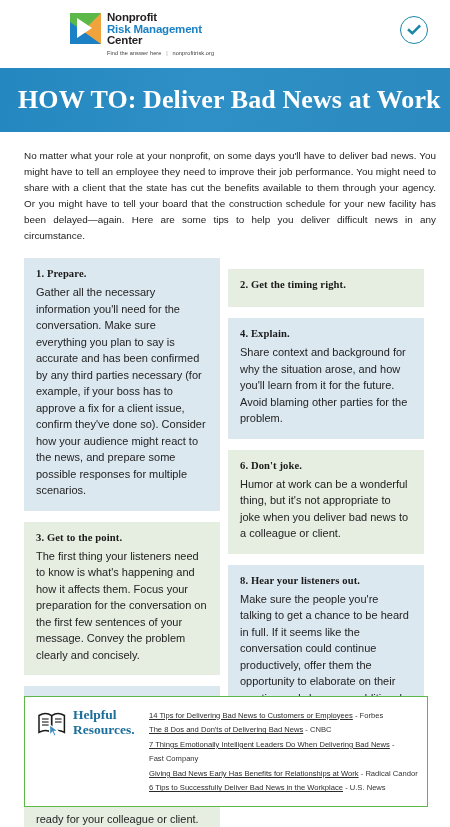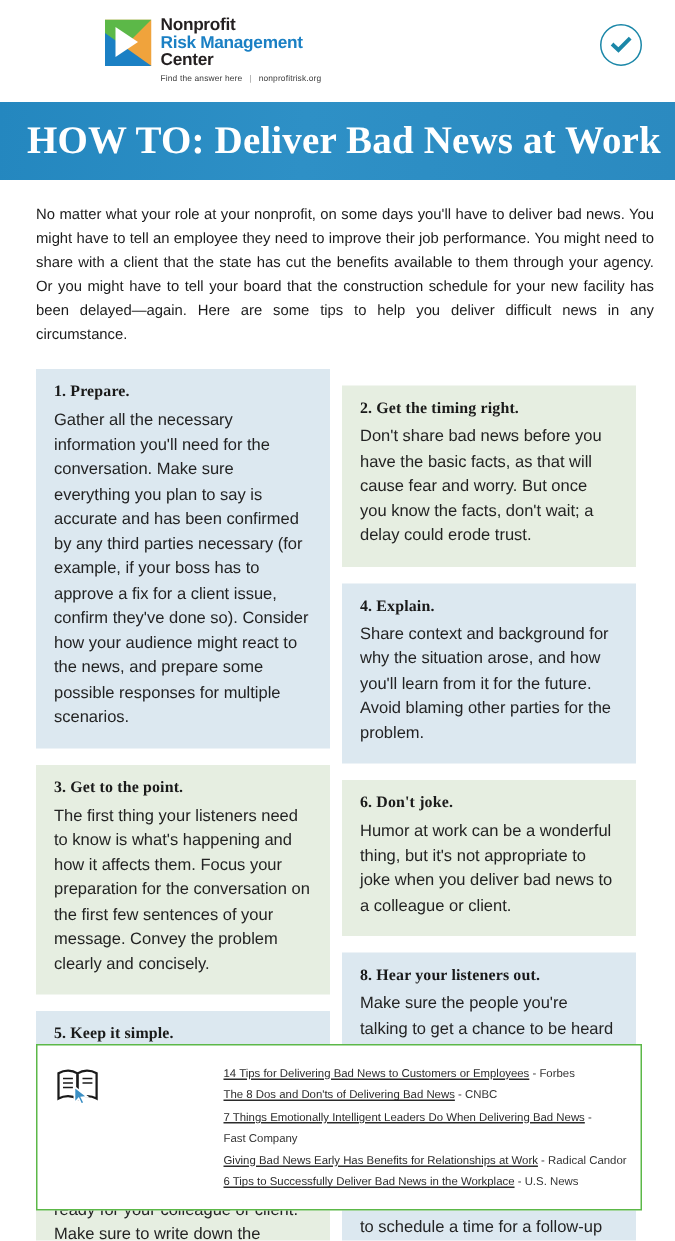--- a/index.html
+++ b/index.html
@@ -47,21 +47,21 @@
 
   .badge {
     position:absolute; right:22px; top:16px;
     width:28px; height:28px; border-radius:50%;
     border:1.6px solid #1b87a8; display:flex; align-items:center; justify-content:center;
   }
   .badge svg { display:block; }
 
   
   .title-band {
-    height:52px;
+    height:64px;
     background:linear-gradient(95deg,#2487bf 0%,#2e90c6 45%,#2b8ac0 100%);
     display:flex; align-items:center;
     padding-left:18px;
   }
   .title-band h1 {
     font-family:"Liberation Serif", serif;
     color:#ffffff; font-size:26px; font-weight:bold; letter-spacing:0.1px;
   }
 
   
@@ -172,21 +172,20 @@
           <h3>7. Offer solutions.</h3>
           <p>Have a few alternative solutions ready for your colleague or client. Make sure to write down the options in advance, so you can help them find a solution even if the conversation gets heated.</p>
         </div>
 
       </div>
 
       <div class="col col-right">
 
         <div class="card green">
           <h3>2. Get the timing right.</h3>
-          <p>Don't share bad news before you have the basic facts, as that will cause fear and worry. But once you know the facts, don't wait; a delay could erode trust.</p>
         </div>
 
         <div class="card blue">
           <h3>4. Explain.</h3>
           <p>Share context and background for why the situation arose, and how you'll learn from it for the future. Avoid blaming other parties for the problem.</p>
         </div>
 
         <div class="card green">
           <h3>6. Don't joke.</h3>
           <p>Humor at work can be a wonderful thing, but it's not appropriate to joke when you deliver bad news to a colleague or client.</p>
@@ -208,20 +207,24 @@
           <path d="M2 4.5 C6 2.2 11 2.2 14.6 4.6 L14.6 21.6 C11 19.2 6 19.2 2 21.4 Z" fill="#ffffff" stroke="#1a1a1a" stroke-width="1.5"></path>
           <path d="M27.4 4.5 C23.4 2.2 18.4 2.2 14.8 4.6 L14.8 21.6 C18.4 19.2 23.4 19.2 27.4 21.4 Z" fill="#ffffff" stroke="#1a1a1a" stroke-width="1.5"></path>
           <line x1="5" y1="8" x2="11.6" y2="8" stroke="#1a1a1a" stroke-width="1.1"></line>
           <line x1="5" y1="11" x2="11.6" y2="11" stroke="#1a1a1a" stroke-width="1.1"></line>
           <line x1="5" y1="14" x2="11.6" y2="14" stroke="#1a1a1a" stroke-width="1.1"></line>
           <line x1="18" y1="8" x2="24.6" y2="8" stroke="#1a1a1a" stroke-width="1.1"></line>
           <line x1="18" y1="11" x2="24.6" y2="11" stroke="#1a1a1a" stroke-width="1.1"></line>
           <path d="M12.6 13.6 L12.6 24.4 L15.4 21.4 L17.2 25.2 L19.2 24.2 L17.4 20.6 L21.2 20.2 Z" fill="#3b8fc4" stroke="#ffffff" stroke-width="1.2"></path>
         </svg>
       </div>
+      <div class="res-heading">
+        <div>Helpful</div>
+        <div>Resources.</div>
+      </div>
     </div>
 
     <div class="res-links">
 
       <div class="res-link-row">
         <a class="lnk" href="#">14 Tips for Delivering Bad News to Customers or Employees</a><span class="src"> - </span><span class="src">Forbes</span>
       </div>
 
       <div class="res-link-row">
         <a class="lnk" href="#">The 8 Dos and Don'ts of Delivering Bad News</a><span class="src"> - </span><span class="src">CNBC</span>

